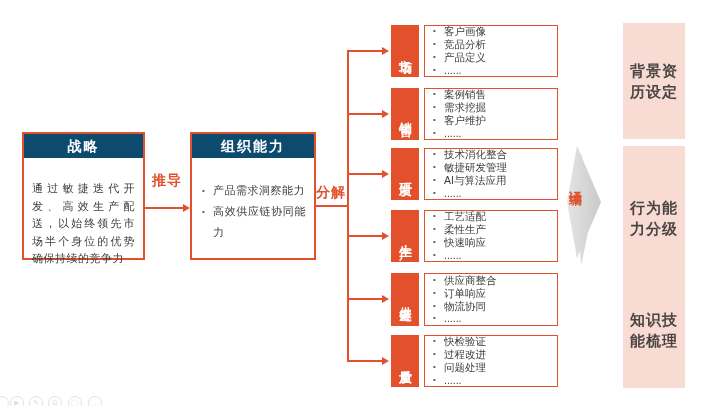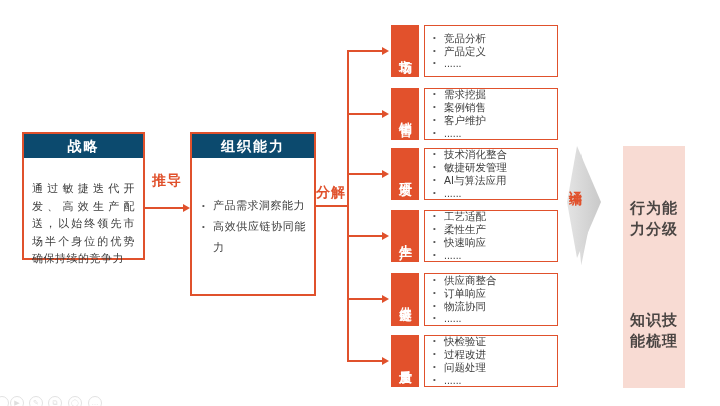--- a/index.html
+++ b/index.html
@@ -95,21 +95,21 @@
 
   <div class="node" style="left:22px; top:132px; width:123px; height:128px;">
     <div class="node-header">战略</div>
     <div class="node-body centered">通过敏捷迭代开发、高效生产配送，以始终领先市场半个身位的优势确保持续的竞争力</div>
   </div>
 
   <div class="flow-label" style="left:147px; top:172px; width:40px; text-align:center;">推导</div>
   <div class="hline" style="left:145px; top:207px; width:39px;"></div>
   <div class="arrowhead" style="left:183px; top:204px;"></div>
 
-  <div class="node" style="left:190px; top:132px; width:126px; height:164px;">
+  <div class="node" style="left:190px; top:132px; width:126px; height:128px;">
     <div class="node-header">组织能力</div>
     <div class="node-body centered">
       <ul class="blist org-list">
           <li>产品需求洞察能力</li>
           <li>高效供应链协同能力</li>
         </ul>
     </div>
   </div>
 
   <div class="flow-label" style="left:316px; top:184px; width:36px; text-align:left;">分解</div>
@@ -125,31 +125,32 @@
   <div class="hline" style="left:347px; top:235px; width:36px;"></div>
   <div class="arrowhead" style="left:382px; top:232px;"></div>
   <div class="hline" style="left:347px; top:298px; width:36px;"></div>
   <div class="arrowhead" style="left:382px; top:295px;"></div>
   <div class="hline" style="left:347px; top:360px; width:36px;"></div>
   <div class="arrowhead" style="left:382px; top:357px;"></div>
 
   <div class="cap-label" style="top:25px; height:52px;">市场</div>
   <div class="cap-box" style="top:25px; height:52px;">
     <ul class="blist">
+        <li>客户画像</li>
         <li>竞品分析</li>
         <li>产品定义</li>
         <li>......</li>
       </ul>
   </div>
 
   <div class="cap-label" style="top:88px; height:52px;">销售</div>
   <div class="cap-box" style="top:88px; height:52px;">
     <ul class="blist">
+        <li>案例销售</li>
         <li>需求挖掘</li>
-        <li>案例销售</li>
         <li>客户维护</li>
         <li>......</li>
       </ul>
   </div>
 
   <div class="cap-label" style="top:148px; height:52px;">研发</div>
   <div class="cap-box" style="top:148px; height:52px;">
     <ul class="blist">
         <li>技术消化整合</li>
         <li>敏捷研发管理</li>
@@ -195,20 +196,23 @@
         <stop offset="1" stop-color="#C9C9C9"></stop>
       </linearGradient>
     </defs>
     <polygon points="577,146 601,202 577,258 566,202" fill="url(#grayGrad)" transform="scale(1,2.12) translate(0,-66.6)"></polygon>
   </svg>
   <svg class="compile-svg" width="50" height="125" viewBox="0 0 50 125" style="left:560px; top:140px;">
     <polygon points="17,6 41,62 17,118 7,62" fill="url(#grayGrad)"></polygon>
   </svg>
   <div class="compile-label">编译</div>
 
+  <div class="out-box" style="top:23px; height:116px;">
+    <span>背景资历设定</span>
+  </div>
   <div class="out-box" style="top:146px; height:144px;">
     <span>行为能力分级</span>
   </div>
   <div class="out-box" style="top:272px; height:116px;">
     <span>知识技能梳理</span>
   </div>
 
   <div class="mini-icon" style="left:-5px;"></div>
   <div class="mini-icon" style="left:10px;">▶</div>
   <div class="mini-icon" style="left:29px;">✎</div>

